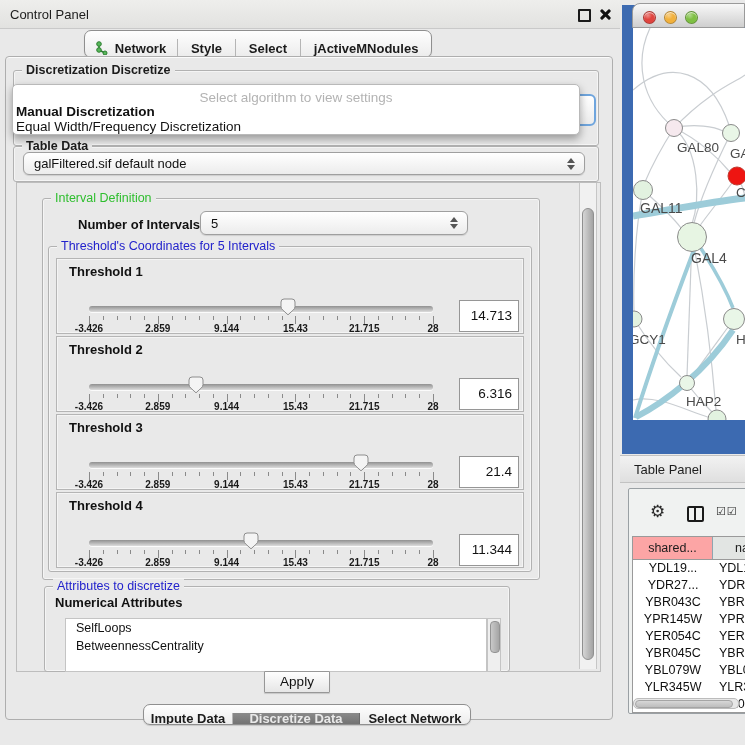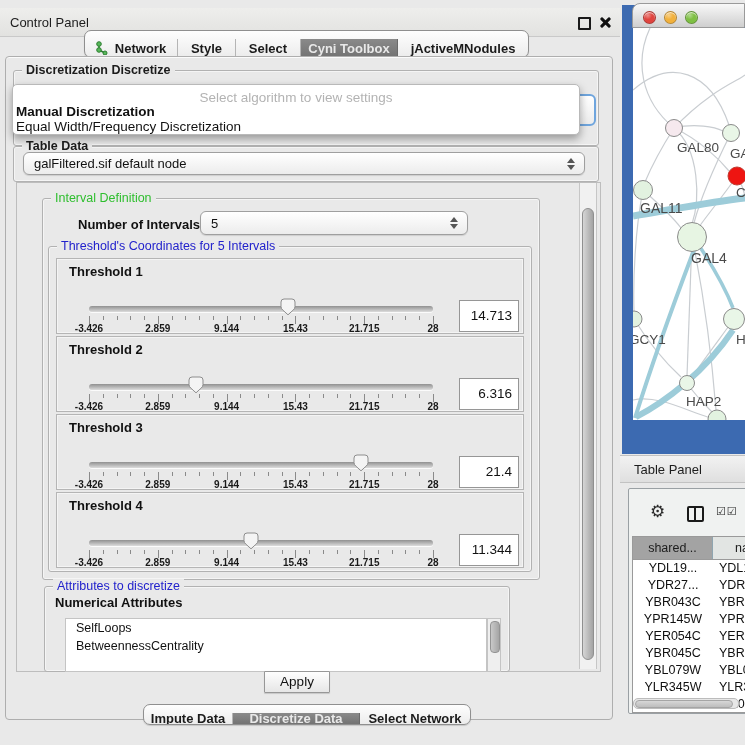--- a/index.html
+++ b/index.html
@@ -2,21 +2,21 @@
 <html><head>
 <meta charset="utf-8">
 <style>
   html,body{margin:0;padding:0;}
   body{width:745px;height:745px;position:relative;overflow:hidden;
        background:#e9e9e9;font-family:"Liberation Sans",sans-serif;
        -webkit-font-smoothing:antialiased;}
   .abs{position:absolute;}
 
   
-  .titlebar{left:0;top:8px;width:620px;height:28px;background:linear-gradient(#eeeeec,#e2e2e0);
+  .titlebar{left:0;top:0;width:620px;height:28px;background:linear-gradient(#eeeeec,#e2e2e0);
             border-bottom:1px solid #c9c9c9;}
   .titlebar .title{position:absolute;left:10px;top:7px;font-size:13px;color:#1d1d1d;}
   .float-icon{position:absolute;left:578px;top:9px;width:9px;height:9px;border:2px solid #1a1a1a;border-radius:1px;}
   .close-icon{position:absolute;left:599px;top:8px;width:12px;height:12px;}
   .close-icon:before,.close-icon:after{content:"";position:absolute;left:5px;top:0;width:3px;height:13px;background:#111;border-radius:1px;}
   .close-icon:before{transform:rotate(45deg);}
   .close-icon:after{transform:rotate(-45deg);}
 
   
   .tabstrip{display:flex;border:1px solid #8f8f8f;border-radius:7px;overflow:hidden;
@@ -98,21 +98,21 @@
   .tp-titlebar .t{position:absolute;left:14px;top:6px;font-size:13px;color:#1d1d1d;}
   .tp-container{left:628px;top:488px;width:130px;height:224px;border:1px solid #9aa0a4;border-radius:2px;background:#f0f2f1;}
   .gear{position:absolute;left:650px;top:501px;font-size:17px;color:#2a2a2a;}
   .split-icon{position:absolute;left:687px;top:506px;width:13px;height:12px;border:2px solid #1a1a1a;border-radius:2px;}
   .split-icon i{position:absolute;left:5px;top:0;width:2px;height:12px;background:#1a1a1a;}
   .cbs{position:absolute;left:716px;top:505px;font-size:11px;color:#222;letter-spacing:1px;}
 
   .gtable{left:632px;top:536px;width:180px;height:175px;border:1px solid #9a9a9a;background:#fff;overflow:hidden;}
   .g-header{display:flex;height:22px;border-bottom:1px solid #9a9a9a;}
   .g-h{font-size:12.5px;color:#1c1c1c;line-height:22px;box-sizing:border-box;}
-  .g-h.c1{width:80px;text-align:center;background:#a3a3a3;border-right:1px solid #8fa5b0;}
+  .g-h.c1{width:80px;text-align:center;background:#fca5a5;border-right:1px solid #8fa5b0;}
   .g-h.c2{width:100px;background:#e2e5e3;padding-left:22px;}
   .g-row{display:flex;height:17px;}
   .g-c{font-size:12.5px;color:#101010;line-height:17px;box-sizing:border-box;}
   .g-c.c1{width:80px;text-align:center;}
   .g-c.c2{width:100px;padding-left:6px;}
   .hscroll{left:633px;top:698px;width:104px;height:9px;background:#e7e7e7;border:1px solid #bcbcbc;border-radius:5px;}
   .hthumb{position:absolute;left:1px;top:1px;width:96px;height:6px;background:linear-gradient(#d7d7d7,#bdbdbd);border-radius:4px;border:1px solid #a5a5a5;}
 </style>
 </head>
 <body>
@@ -132,23 +132,20 @@
         <circle cx="3" cy="9" r="2.3" fill="#57b85a" stroke="#2e7d32"></circle>
         <circle cx="9" cy="12" r="2" fill="#57b85a" stroke="#2e7d32"></circle>
       </svg>
       <span>Network</span>
     </div>
     <div class="tab" style="width: 57px;">
       <span>Style</span>
     </div>
     <div class="tab" style="width: 64px;">
       <span>Select</span>
-    </div>
-    <div class="tab selected" style="width: 96px;">
-      <span>Cyni Toolbox</span>
     </div>
     <div class="tab" style="width: 130px;">
       <span>jActiveMNodules</span>
     </div>
   </div>
 
 <div class="abs panel-outer"></div>
 
 <div class="group" style="left:13px;top:70px;width:584px;height:74px;">
   <span class="legend black">Discretization Discretize</span>

